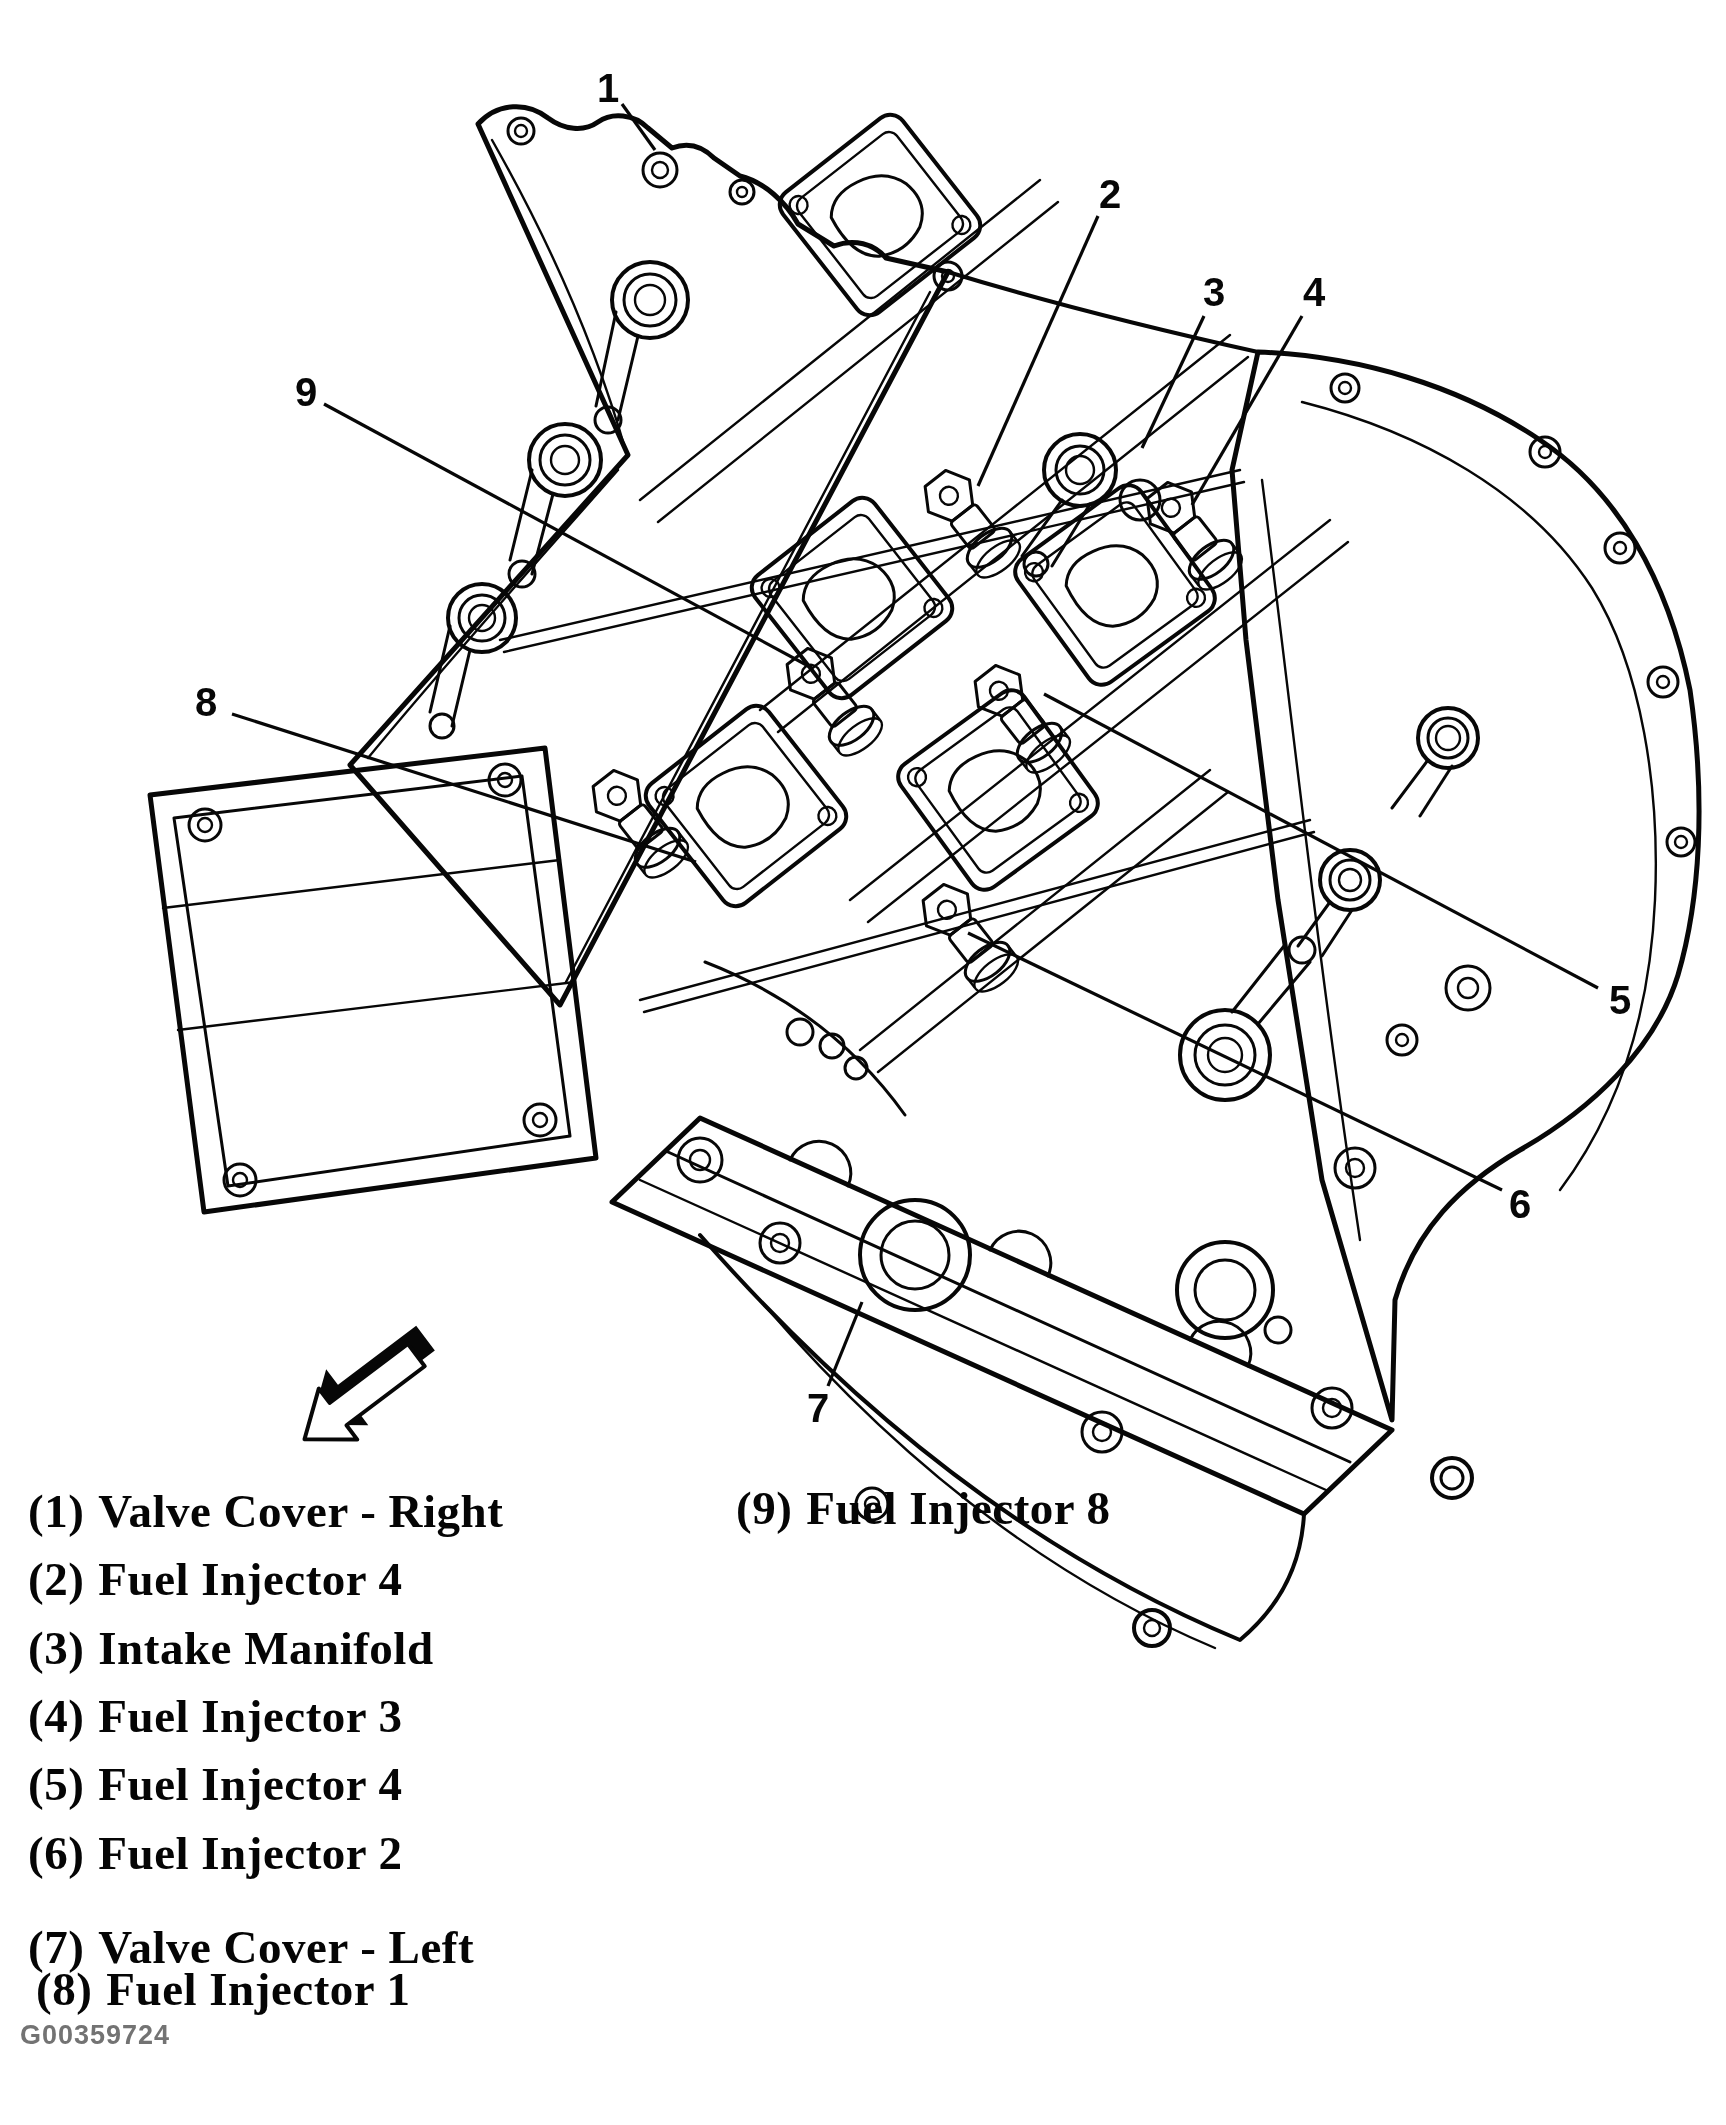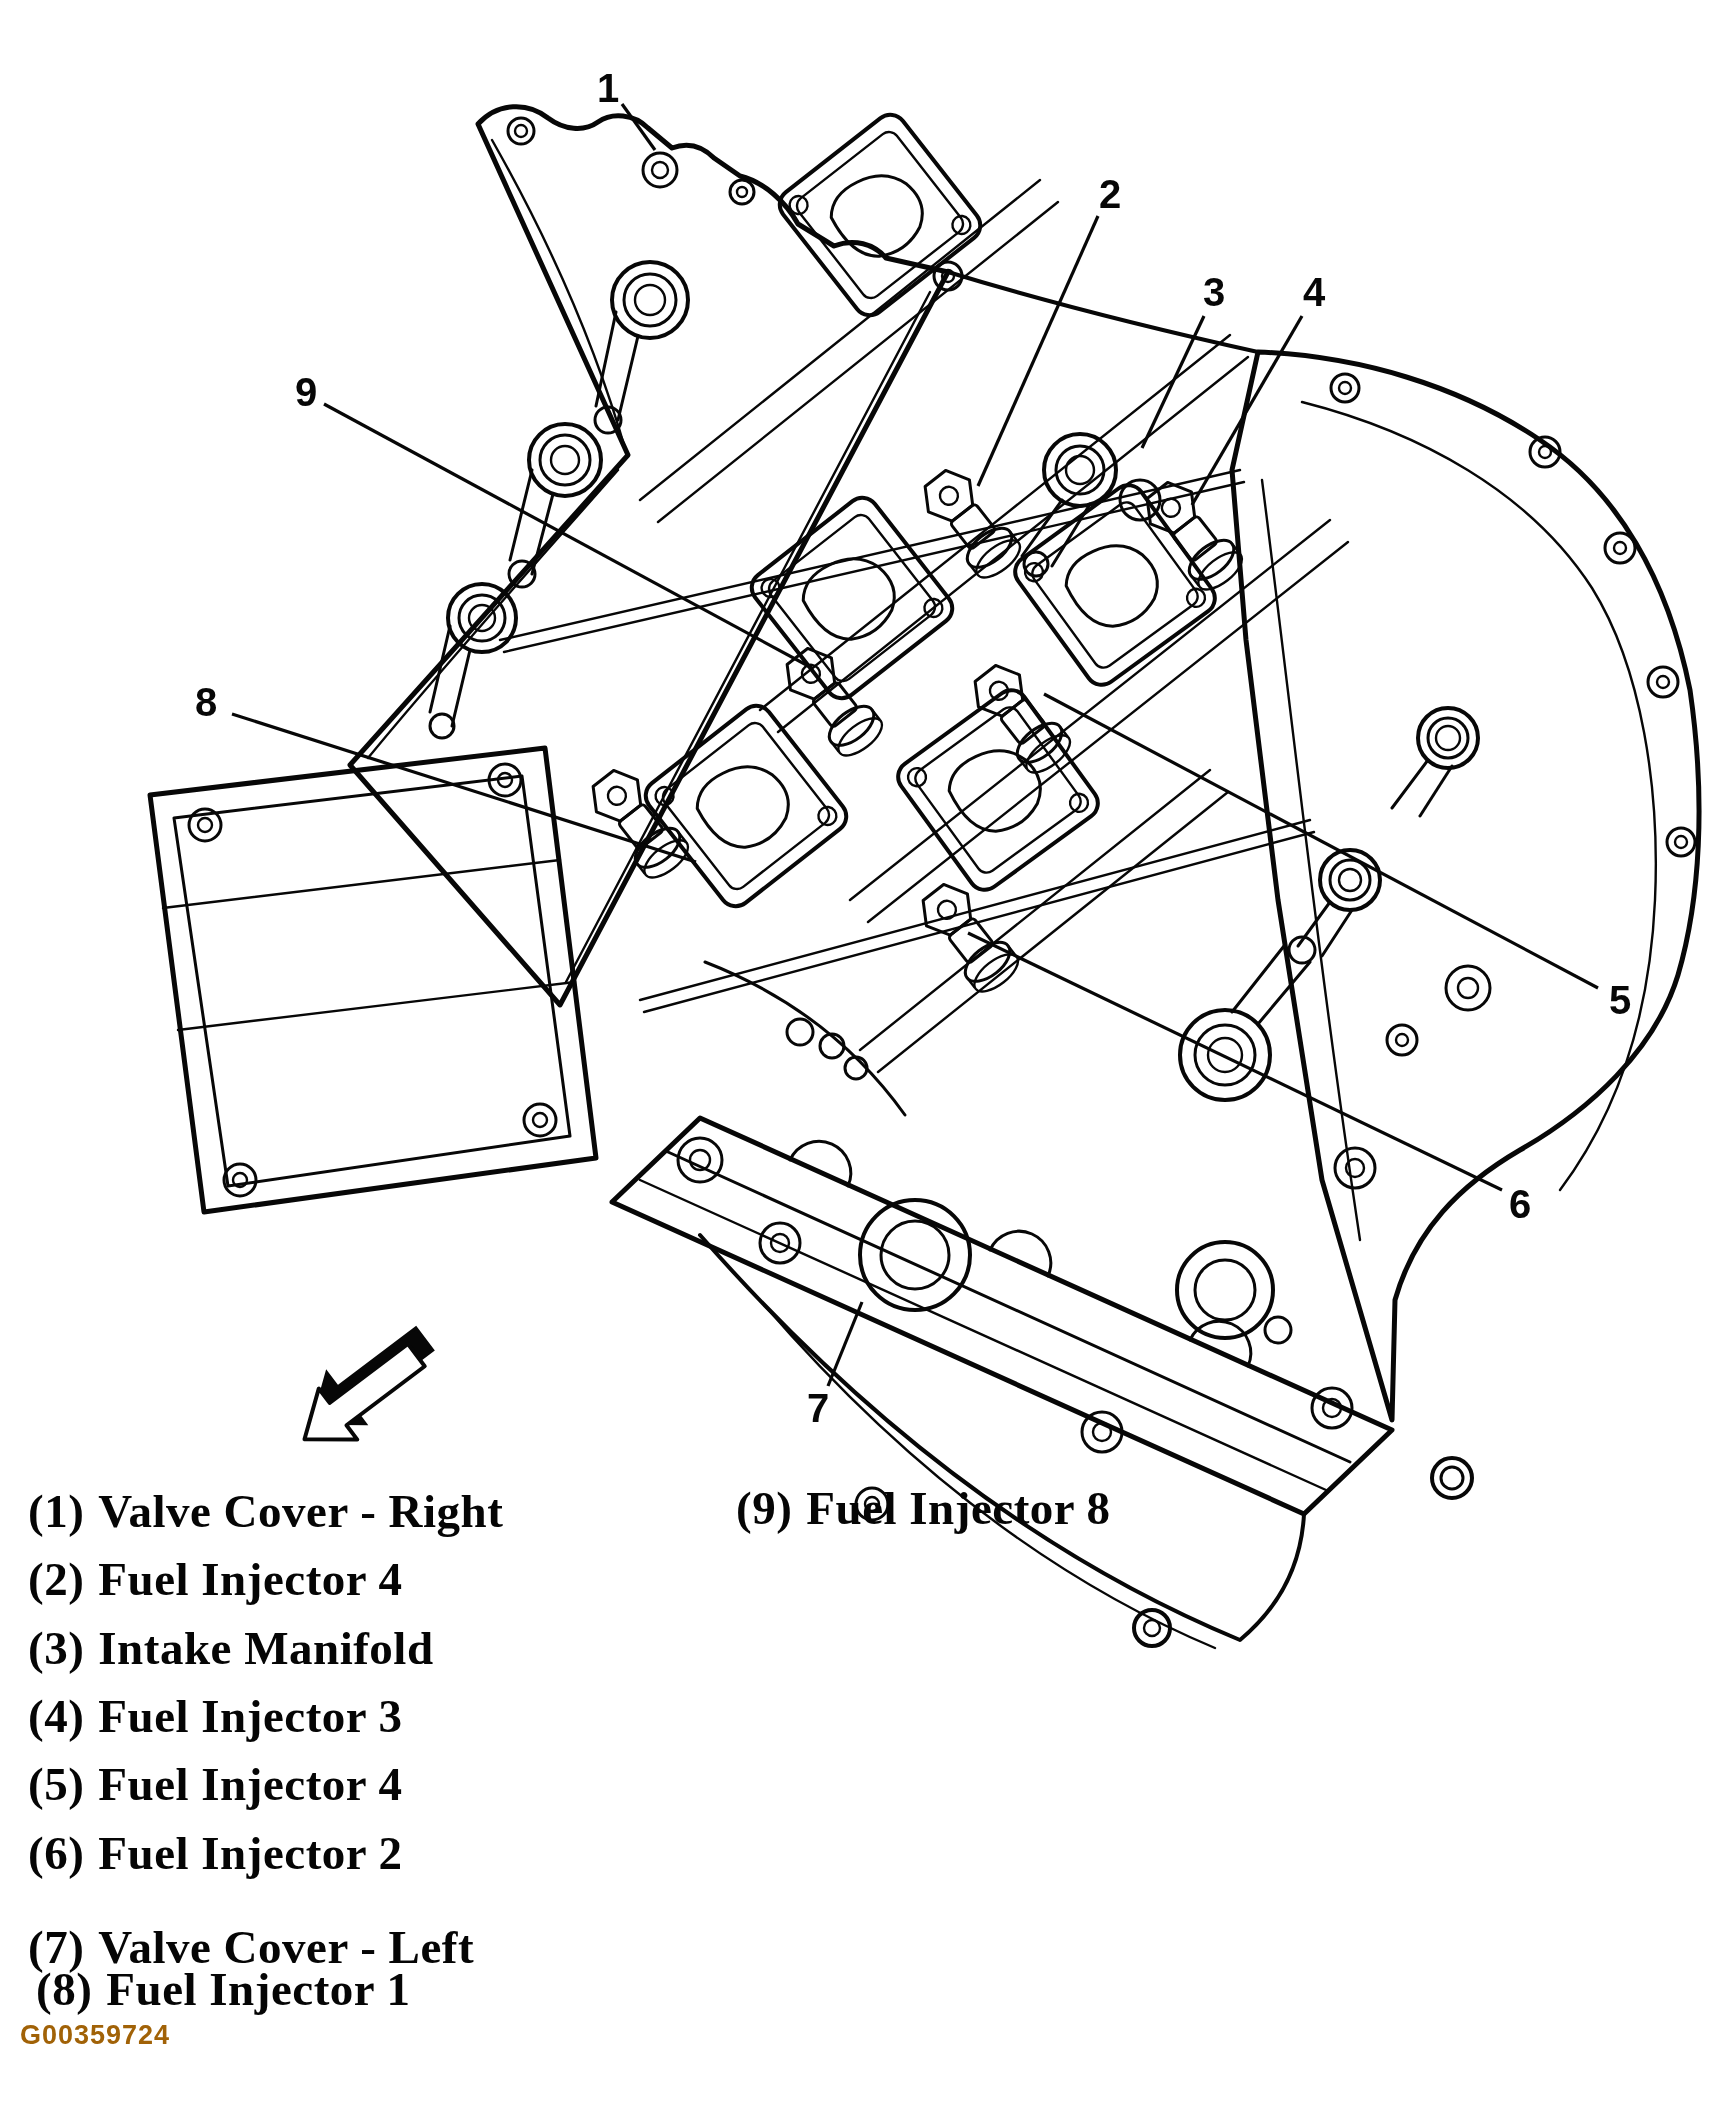--- a/index.html
+++ b/index.html
@@ -6,21 +6,21 @@
   .page{position:relative;width:1726px;height:2125px;background:#ffffff;overflow:hidden;
         font-family:"Liberation Serif","DejaVu Serif",serif;}
   .diagram-svg{position:absolute;left:0;top:0;width:1726px;height:2125px;}
   .ink{stroke:#070707;fill:none;stroke-linecap:round;stroke-linejoin:round;}
   .w5{stroke-width:5}.w4{stroke-width:4}.w3{stroke-width:3}.w2{stroke-width:2.4}
   .callout-num{font-family:"Liberation Sans","DejaVu Sans",sans-serif;font-size:40px;font-weight:700;fill:#070707;}
   #legend{position:absolute;left:0;top:0;width:100%;height:100%;pointer-events:none;}
   .legend-item{position:absolute;white-space:nowrap;font-size:47px;font-weight:600;color:#050505;letter-spacing:0.5px;}
   .legend-item .num{margin-right:14px;}
   #figure-code{position:absolute;left:20px;top:2020px;font-family:"Liberation Sans","DejaVu Sans",sans-serif;
-               font-size:27px;font-weight:700;color:#a16207;letter-spacing:1px;}
+               font-size:27px;font-weight:700;color:#737373;letter-spacing:1px;}
 </style>
 </head>
 <body>
 
 <div class="page">
 
 <svg class="diagram-svg" viewBox="0 0 1726 2125" xmlns="http://www.w3.org/2000/svg">
 
   <g>
     <line class="ink w2" x1="1040" y1="180" x2="640" y2="500"></line>

